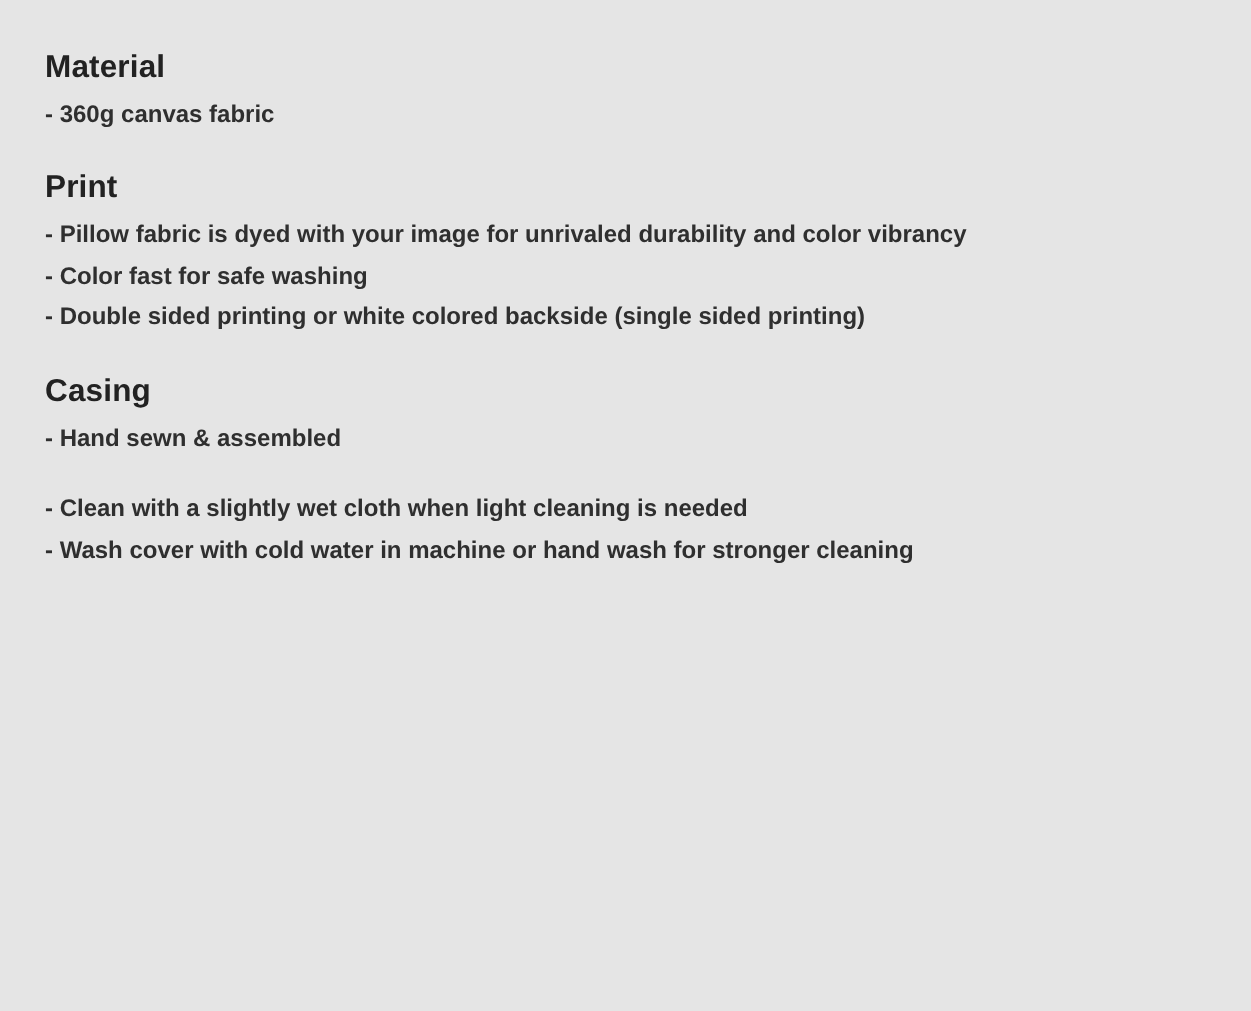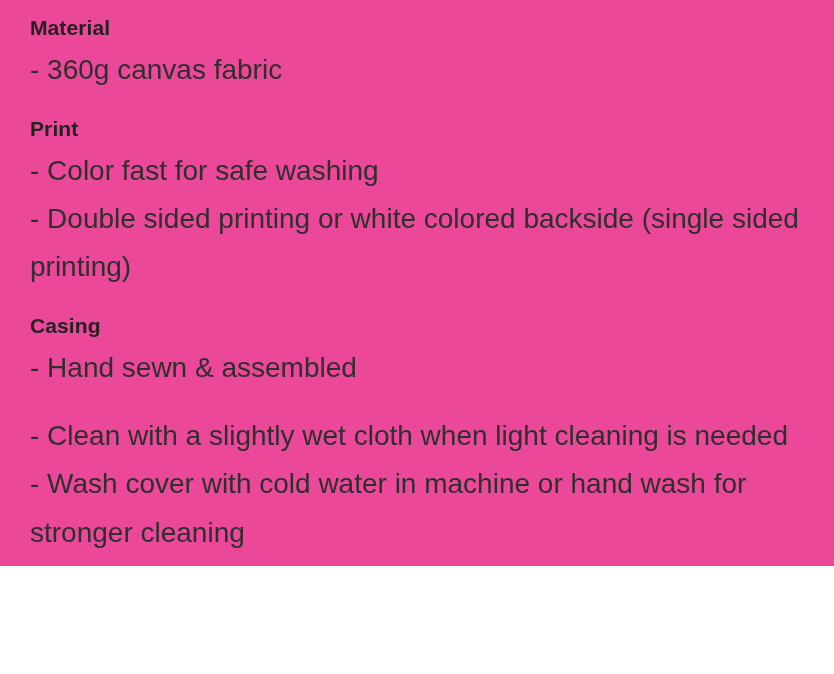--- a/index.html
+++ b/index.html
@@ -10,60 +10,61 @@
     width: 834px;
     height: 674px;
     background: #ffffff;
     font-family: "Liberation Sans", sans-serif;
     color: #2b2b2b;
     -webkit-font-smoothing: antialiased;
   }
   .page {
     box-sizing: border-box;
     width: 834px;
-    height: 566px;
-    padding: 13px 30px 0 30px;
-    background: #ec4899;
+    height: 674px;
+    padding: 30px 30px 0 30px;
+    background: #e5e5e5;
     overflow: hidden;
   }
   .section {
     margin: 0 0 20px 0;
   }
   .section:last-child {
     margin-bottom: 0;
   }
   .section-heading {
     font-size: 21px;
     font-weight: bold;
     line-height: 1.42;
     color: #222222;
     margin: 0 0 3px 0;
     letter-spacing: 0.1px;
   }
   .section-line {
-    font-size: 28px;
-    font-weight: normal;
+    font-size: 16px;
+    font-weight: bold;
     line-height: 1.72;
     color: #2f2f2f;
     margin: 0;
     max-width: 790px;
   }
 </style>
 </head>
 <body>
 
 <div class="page">
 
   <div class="section">
     <h2 class="section-heading">Material</h2>
     <p class="section-line">- 360g canvas fabric</p>
   </div>
 
   <div class="section">
     <h2 class="section-heading">Print</h2>
+    <p class="section-line">- Pillow fabric is dyed with your image for unrivaled durability and color vibrancy</p>
     <p class="section-line">- Color fast for safe washing</p>
     <p class="section-line">- Double sided printing or white colored backside (single sided printing)</p>
   </div>
 
   <div class="section">
     <h2 class="section-heading">Casing</h2>
     <p class="section-line">- Hand sewn &amp; assembled</p>
   </div>
 
   <div class="section">

